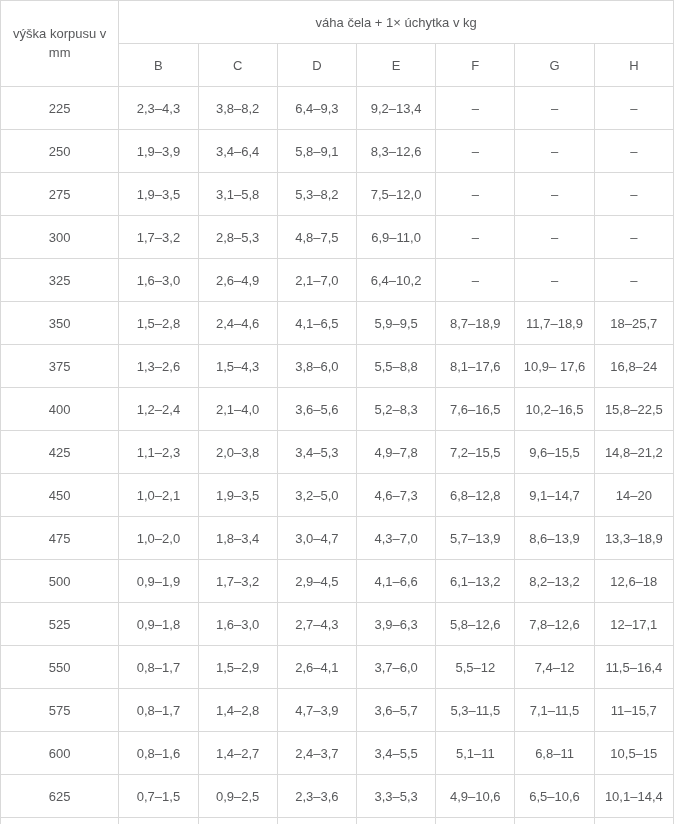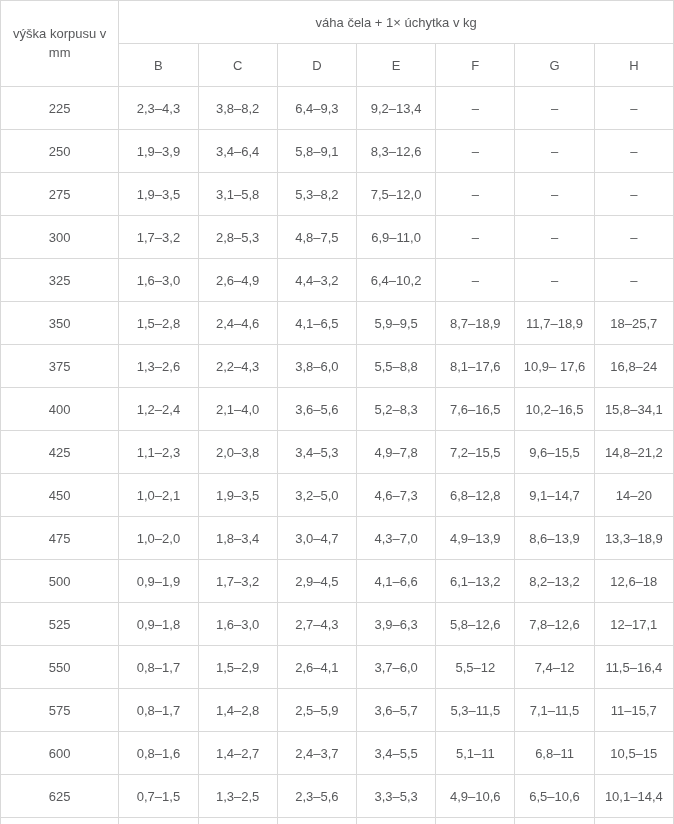--- a/index.html
+++ b/index.html
@@ -128,55 +128,55 @@
       <td class="val">4,8–7,5</td>
       <td class="val">6,9–11,0</td>
       <td class="val">–</td>
       <td class="val">–</td>
       <td class="val">–</td>
     </tr>
     <tr>
       <td class="row-head">325</td>
       <td class="val">1,6–3,0</td>
       <td class="val">2,6–4,9</td>
-      <td class="val">4,4–3,2</td>
+      <td class="val">2,1–7,0</td>
       <td class="val">6,4–10,2</td>
       <td class="val">–</td>
       <td class="val">–</td>
       <td class="val">–</td>
     </tr>
     <tr>
       <td class="row-head">350</td>
       <td class="val">1,5–2,8</td>
       <td class="val">2,4–4,6</td>
       <td class="val">4,1–6,5</td>
       <td class="val">5,9–9,5</td>
       <td class="val">8,7–18,9</td>
       <td class="val">11,7–18,9</td>
       <td class="val">18–25,7</td>
     </tr>
     <tr>
       <td class="row-head">375</td>
       <td class="val">1,3–2,6</td>
-      <td class="val">2,2–4,3</td>
+      <td class="val">1,5–4,3</td>
       <td class="val">3,8–6,0</td>
       <td class="val">5,5–8,8</td>
       <td class="val">8,1–17,6</td>
       <td class="val">10,9– 17,6</td>
       <td class="val">16,8–24</td>
     </tr>
     <tr>
       <td class="row-head">400</td>
       <td class="val">1,2–2,4</td>
       <td class="val">2,1–4,0</td>
       <td class="val">3,6–5,6</td>
       <td class="val">5,2–8,3</td>
       <td class="val">7,6–16,5</td>
       <td class="val">10,2–16,5</td>
-      <td class="val">15,8–34,1</td>
+      <td class="val">15,8–22,5</td>
     </tr>
     <tr>
       <td class="row-head">425</td>
       <td class="val">1,1–2,3</td>
       <td class="val">2,0–3,8</td>
       <td class="val">3,4–5,3</td>
       <td class="val">4,9–7,8</td>
       <td class="val">7,2–15,5</td>
       <td class="val">9,6–15,5</td>
       <td class="val">14,8–21,2</td>
@@ -190,21 +190,21 @@
       <td class="val">6,8–12,8</td>
       <td class="val">9,1–14,7</td>
       <td class="val">14–20</td>
     </tr>
     <tr>
       <td class="row-head">475</td>
       <td class="val">1,0–2,0</td>
       <td class="val">1,8–3,4</td>
       <td class="val">3,0–4,7</td>
       <td class="val">4,3–7,0</td>
-      <td class="val">4,9–13,9</td>
+      <td class="val">5,7–13,9</td>
       <td class="val">8,6–13,9</td>
       <td class="val">13,3–18,9</td>
     </tr>
     <tr>
       <td class="row-head">500</td>
       <td class="val">0,9–1,9</td>
       <td class="val">1,7–3,2</td>
       <td class="val">2,9–4,5</td>
       <td class="val">4,1–6,6</td>
       <td class="val">6,1–13,2</td>
@@ -228,41 +228,41 @@
       <td class="val">2,6–4,1</td>
       <td class="val">3,7–6,0</td>
       <td class="val">5,5–12</td>
       <td class="val">7,4–12</td>
       <td class="val">11,5–16,4</td>
     </tr>
     <tr>
       <td class="row-head">575</td>
       <td class="val">0,8–1,7</td>
       <td class="val">1,4–2,8</td>
-      <td class="val">2,5–5,9</td>
+      <td class="val">4,7–3,9</td>
       <td class="val">3,6–5,7</td>
       <td class="val">5,3–11,5</td>
       <td class="val">7,1–11,5</td>
       <td class="val">11–15,7</td>
     </tr>
     <tr>
       <td class="row-head">600</td>
       <td class="val">0,8–1,6</td>
       <td class="val">1,4–2,7</td>
       <td class="val">2,4–3,7</td>
       <td class="val">3,4–5,5</td>
       <td class="val">5,1–11</td>
       <td class="val">6,8–11</td>
       <td class="val">10,5–15</td>
     </tr>
     <tr>
       <td class="row-head">625</td>
       <td class="val">0,7–1,5</td>
-      <td class="val">1,3–2,5</td>
-      <td class="val">2,3–5,6</td>
+      <td class="val">0,9–2,5</td>
+      <td class="val">2,3–3,6</td>
       <td class="val">3,3–5,3</td>
       <td class="val">4,9–10,6</td>
       <td class="val">6,5–10,6</td>
       <td class="val">10,1–14,4</td>
     </tr>
     <tr>
       <td class="row-head">650</td>
       <td class="val">0,7–1,5</td>
       <td class="val">1,3–2,4</td>
       <td class="val">2,2–3,5</td>

